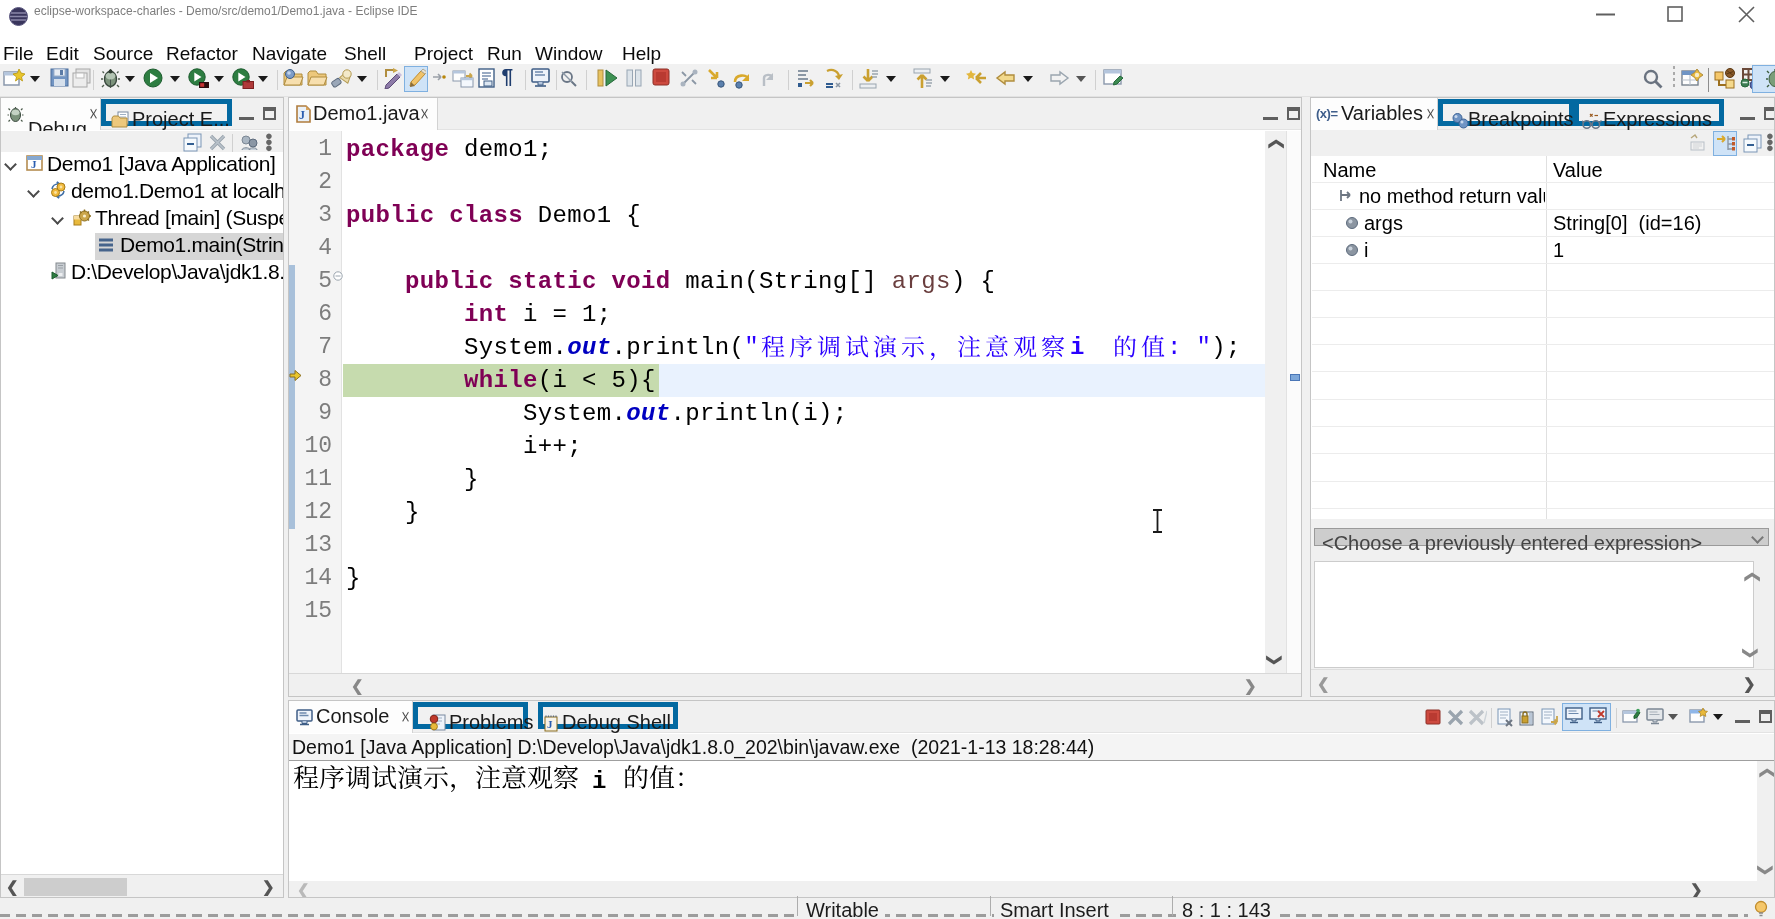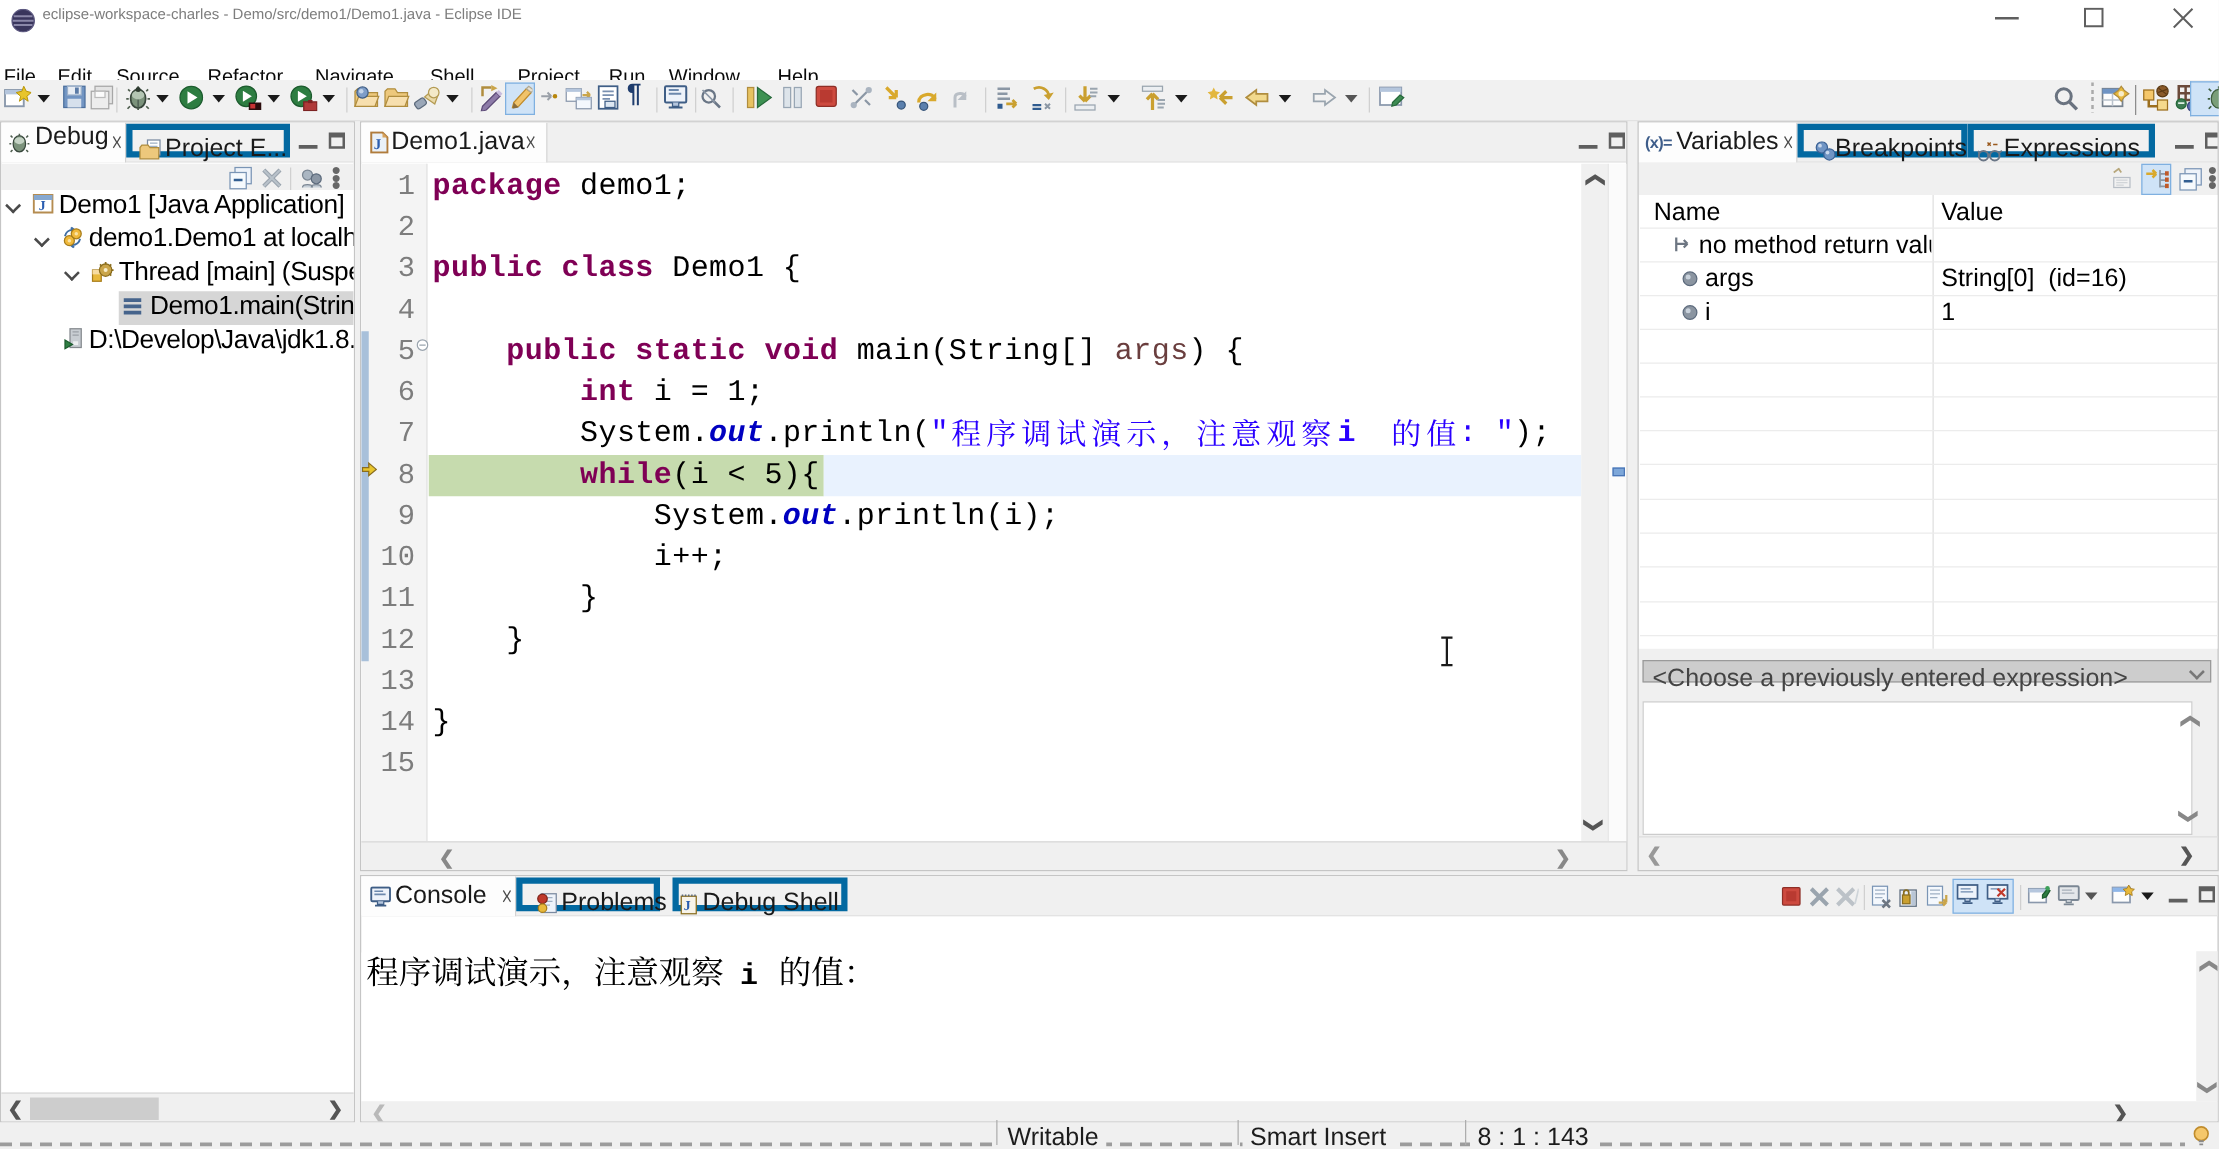--- a/index.html
+++ b/index.html
@@ -2,21 +2,21 @@
 <html><head><meta charset="utf-8"><style>
 *{margin:0;padding:0;box-sizing:border-box}
 html,body{width:1775px;height:919px;overflow:hidden;background:#f0f0f0;font-family:"Liberation Sans",sans-serif}
 #win{position:absolute;left:0;top:0;width:1775px;height:919px}
 .abs{position:absolute}
 .mono{font-family:"Liberation Mono",monospace}
 
 #titlebar{left:0;top:0;width:1775px;height:32px;background:#fff}
 #title-txt{left:34px;top:4px;font-size:12px;color:#7d7d7d}
 #menubar{left:0;top:32px;width:1775px;height:32px;background:#fff}
-.menu{position:absolute;top:21px;font-size:16px;color:#0a0a0a}
+.menu{position:absolute;top:11px;font-size:19px;color:#0a0a0a}
 #toolbar{left:0;top:64px;width:1775px;height:33px;background:#f1f1f1;border-bottom:1px solid #e2e2e2}
 .tsep{position:absolute;top:6px;width:1px;height:20px;background:#d0d0d0}
 .tico{position:absolute;top:4px}
 .arr{position:absolute;top:12px;width:0;height:0;border-left:5px solid transparent;border-right:5px solid transparent;border-top:6px solid #1a1a1a}
 
 .panel{position:absolute;background:#fff;border:1px solid #c5c5c5}
 .tabbar{position:absolute;left:0;top:0;right:0;height:32px;background:#f0f0f0;border-bottom:1px solid #e3e3e3}
 .tab{position:absolute;top:0;height:32px;font-size:20px;color:#1a1a1a;white-space:nowrap}
 .tab.inact{top:1px;height:27px;background:#f1f1f1;border:5px solid #0369a1}
 .tab.active{background:#fdfdfd;border-right:1px solid #d2d2d2}
@@ -298,21 +298,21 @@
 </div>
 
 <div class="panel" style="left:0;top:97px;width:284px;height:801px;overflow:hidden">
  <div class="tabbar">
   <div class="tab active" style="left:0;width:100px">
    <svg class="abs" style="left:6px;top:8px" width="17" height="17">
             <ellipse cx="8.5" cy="9" rx="5" ry="6.5" fill="#7b927b" stroke="#38473c"></ellipse>
             <path d="M8.5 2.5V1M3 4L1.5 2.5M14 4l1.5-1.5M2 9H.5M16.5 9H15M3 14l-1.5 1.5M14 14l1.5 1.5" stroke="#4e5d4e" stroke-width="1.2"></path>
             <ellipse cx="8.5" cy="6.5" rx="4" ry="2.8" fill="#c4d2c4"></ellipse>
           </svg>
-   <span class="abs" style="left:27px;top:0">Debug</span>
+   <span class="abs" style="left:27px;top:20px">Debug</span>
           <span class="abs tabx" style="left:88px;top:6px">☓</span>
 
   </div>
   <div class="tab inact" style="left:100px;width:131px">
    <svg class="abs" style="left:5px;top:7px" width="19" height="18">
             <rect x="7" y="1" width="10" height="12" fill="#fff" stroke="#7a8aa0"></rect>
             <path d="M9 3.5h6M9 6h6M9 8.5h4" stroke="#9fb0c4"></path>
             <path d="M1 16V7l1.5-2h5l1.5 2h7v9z" fill="#edc87c" stroke="#b08d3e"></path>
           </svg>
    <span class="abs" style="left:26px;top:4px">Project E...</span>
@@ -656,20 +656,23 @@
         </svg>
   <div class="arr" style="left:1379px;top:13px;border-top-color:#555"></div>
   <svg class="abs" style="left:1400px;top:6px" width="21" height="20">
           <rect x="1" y="3" width="14" height="12" fill="#fdfdfd" stroke="#8a98ac" stroke-width="1.4"></rect>
           <rect x="1" y="3" width="14" height="3.5" fill="#8fb6e8"></rect>
           <path d="M14 1l1.5 2.8 3 .6-2.2 2 .5 3-2.8-1.5-2.8 1.5.5-3-2.2-2 3-.6z" fill="#e8b93c" stroke="#a87d1a" stroke-width=".7"></path>
         </svg>
   <div class="arr" style="left:1424px;top:13px"></div>
   <div class="minmax" style="left:1446px"><span class="mmin"></span><span class="mmax"></span></div>
  </div>
+ <div class="abs" style="left:0;top:33px;width:1485px;height:27px;background:#f4f4f4;border-bottom:1px solid #9f9f9f">
+  <div class="abs" style="left:3px;top:2px;font-size:19.5px;color:#111;white-space:pre">Demo1 [Java Application] D:\Develop\Java\jdk1.8.0_202\bin\javaw.exe  (2021-1-13 18:28:44)</div>
+ </div>
  <div class="abs" style="left:0;top:61px;width:1467px;height:119px;background:#fff">
   <svg class="abs" style="left:4px;top:0px" width="290" height="33" fill="#000">
           <path transform="matrix(0.026,0,0,-0.026,0.0,25)" d="M348 -12 356 -41H951C964 -41 973 -36 976 -26C945 5 891 47 891 47L845 -12H695V162H905C919 162 929 167 932 177C900 207 850 247 850 247L805 191H695V346H921C935 346 944 351 947 362C915 392 864 433 864 433L818 375H406L414 346H629V191H414L422 162H629V-12ZM452 770V448H461C488 448 515 463 515 469V502H816V460H826C848 460 880 476 881 482V731C899 734 914 742 920 750L842 808L808 770H520L452 801ZM515 532V741H816V532ZM333 837C271 795 145 737 40 707L45 690C98 697 154 708 206 720V546H40L48 517H194C163 381 109 243 30 139L43 125C111 190 165 265 206 349V-77H216C247 -77 270 -60 270 -55V433C303 396 338 345 348 303C409 257 460 381 270 458V517H401C415 517 425 522 427 533C398 562 350 601 350 601L307 546H270V736C307 746 340 757 367 767C391 760 408 761 417 770Z"></path>
           <path transform="matrix(0.026,0,0,-0.026,26.0,25)" d="M443 842 433 834C473 800 521 739 538 693C610 649 660 789 443 842ZM872 743 824 681H212L134 715V439C134 265 125 80 31 -70L45 -80C189 67 200 279 200 440V652H936C949 652 959 657 961 668C928 700 872 743 872 743ZM404 497 396 484C465 458 560 401 596 351C638 338 656 379 614 422C683 454 769 502 815 540C837 541 850 542 858 549L782 622L737 580H292L301 550H723C688 514 639 470 597 436C562 463 500 488 404 497ZM600 14V318H831C810 276 777 222 755 189L769 181C814 213 878 269 911 307C931 308 943 310 951 317L876 389L834 347H232L241 318H535V15C535 2 530 -4 510 -4C488 -4 378 4 378 4V-10C427 -16 455 -24 470 -34C484 -44 491 -59 493 -78C587 -69 600 -36 600 14Z"></path>
           <path transform="matrix(0.026,0,0,-0.026,52.0,25)" d="M103 831 91 824C134 779 193 704 210 648C278 602 325 742 103 831ZM220 530C240 535 253 542 258 549L192 604L159 569H29L38 539H158V118C158 100 153 94 122 78L166 -3C175 2 188 15 193 35C257 107 315 179 342 215L332 227C293 195 254 164 220 138ZM376 777V424C376 234 357 64 230 -68L245 -79C420 49 437 243 437 424V737H840V22C840 8 835 1 817 1C798 1 706 9 706 9V-7C747 -12 770 -21 785 -31C797 -42 802 -59 804 -77C891 -69 900 -36 900 16V725C921 729 938 737 944 744L862 807L830 767H449L376 799ZM549 158V316H709V158ZM549 94V128H709V85H717C736 85 765 99 766 105V308C783 311 799 318 805 325L732 381L700 346H553L491 374V75H500C525 75 549 89 549 94ZM689 701 597 711V597H473L481 567H597V450H457L465 420H798C812 420 820 425 823 436C797 464 752 500 752 500L715 450H654V567H779C793 567 802 572 804 583C779 610 738 644 738 644L702 597H654V675C678 678 686 687 689 701Z"></path>
           <path transform="matrix(0.026,0,0,-0.026,78.0,25)" d="M793 807 782 801C810 769 843 714 851 672C911 625 973 745 793 807ZM107 834 95 826C137 780 191 701 206 642C274 595 323 737 107 834ZM228 531C247 535 261 542 265 549L200 604L167 569H39L48 539H166V90C166 72 161 66 130 49L173 -31C182 -27 194 -15 200 4C271 78 333 151 365 189L354 201L228 105ZM594 463 554 413H319L327 383H457V98C388 80 331 66 298 60L337 -14C346 -10 353 -2 357 9C495 64 600 109 675 142L671 156L519 115V383H641C655 383 664 388 666 399C639 427 594 463 594 463ZM885 658 839 600H724C723 662 723 727 724 792C749 795 758 806 759 819L655 832C655 751 656 674 658 600H305L313 571H660C672 296 713 81 847 -31C882 -65 939 -92 963 -64C972 -54 969 -36 944 1L959 152L947 154C935 113 919 67 908 41C900 22 895 21 881 35C766 126 732 331 725 571H943C957 571 967 576 970 587C937 617 885 658 885 658Z"></path>
           <path transform="matrix(0.026,0,0,-0.026,104.0,25)" d="M541 851 531 843C568 815 609 763 619 720C683 676 733 810 541 851ZM109 203C98 203 69 203 69 203V181C90 179 103 176 115 167C135 153 141 70 127 -29C129 -60 141 -79 158 -79C192 -79 212 -52 214 -10C217 72 189 120 188 165C188 190 192 222 199 254C208 303 261 534 289 660L270 663C146 260 146 260 132 225C124 204 120 203 109 203ZM37 602 27 593C69 566 117 517 131 474C202 434 243 573 37 602ZM104 826 95 817C139 788 192 733 209 687C280 644 323 788 104 826ZM692 89 685 73C782 32 849 -19 884 -62C951 -122 1072 25 692 89ZM602 46 512 100C465 45 362 -24 263 -60L270 -76C381 -55 491 -7 556 40C580 34 595 37 602 46ZM384 753 368 754C362 690 335 643 301 621C248 548 393 512 393 673H852L837 600L850 593C872 610 906 643 926 662C944 663 956 665 963 672L888 744L847 703H392C391 718 388 735 384 753ZM584 418V312H426V418ZM792 630 746 577H374L382 547H584V447H438L364 479V84H374C407 84 426 99 426 104V136H797V102H807C837 102 861 117 861 121V414C880 417 891 423 898 430L826 486L794 447H647V547H851C865 547 874 552 877 563C844 593 792 630 792 630ZM647 418H797V312H647ZM584 282V166H426V282ZM647 282H797V166H647Z"></path>
           <path transform="matrix(0.026,0,0,-0.026,130.0,25)" d="M155 744 163 715H827C841 715 851 720 854 731C819 762 762 806 762 806L712 744ZM679 364 666 356C747 275 855 142 883 44C966 -15 1007 177 679 364ZM251 374C214 271 130 129 35 37L46 26C163 103 259 225 311 318C335 315 343 320 349 331ZM44 506 53 477H468V26C468 11 462 6 442 6C420 6 301 14 301 14V-1C354 -7 382 -16 399 -27C414 -38 421 -57 423 -78C520 -68 534 -29 534 24V477H931C945 477 955 482 958 493C922 525 864 570 864 570L812 506Z"></path>
           <path transform="matrix(0.026,0,0,-0.026,156.0,25)" d="M180 -26C139 -11 90 6 90 57C90 89 114 118 155 118C202 118 229 78 229 24C229 -50 196 -146 92 -196L76 -171C153 -128 176 -69 180 -26Z"></path>
           <path transform="matrix(0.026,0,0,-0.026,182.0,25)" d="M479 837 469 829C521 788 581 716 595 656C674 606 723 776 479 837ZM120 818 111 809C156 779 210 723 227 676C301 636 340 786 120 818ZM49 602 40 592C84 565 137 515 154 471C226 431 262 577 49 602ZM106 201C96 201 62 201 62 201V180C84 178 98 175 111 166C133 151 139 73 125 -28C127 -60 138 -78 158 -78C191 -78 211 -52 212 -9C216 72 187 118 187 162C187 187 193 219 202 250C216 299 299 536 342 663L324 668C149 258 149 258 131 222C122 202 118 201 106 201ZM274 -13 282 -42H940C954 -42 964 -37 966 -27C933 5 879 47 879 47L832 -13H649V303H901C915 303 925 307 927 318C896 349 842 390 842 390L797 331H649V591H926C940 591 951 596 953 607C920 638 867 681 867 681L819 621H332L340 591H583V331H334L342 303H583V-13Z"></path>

